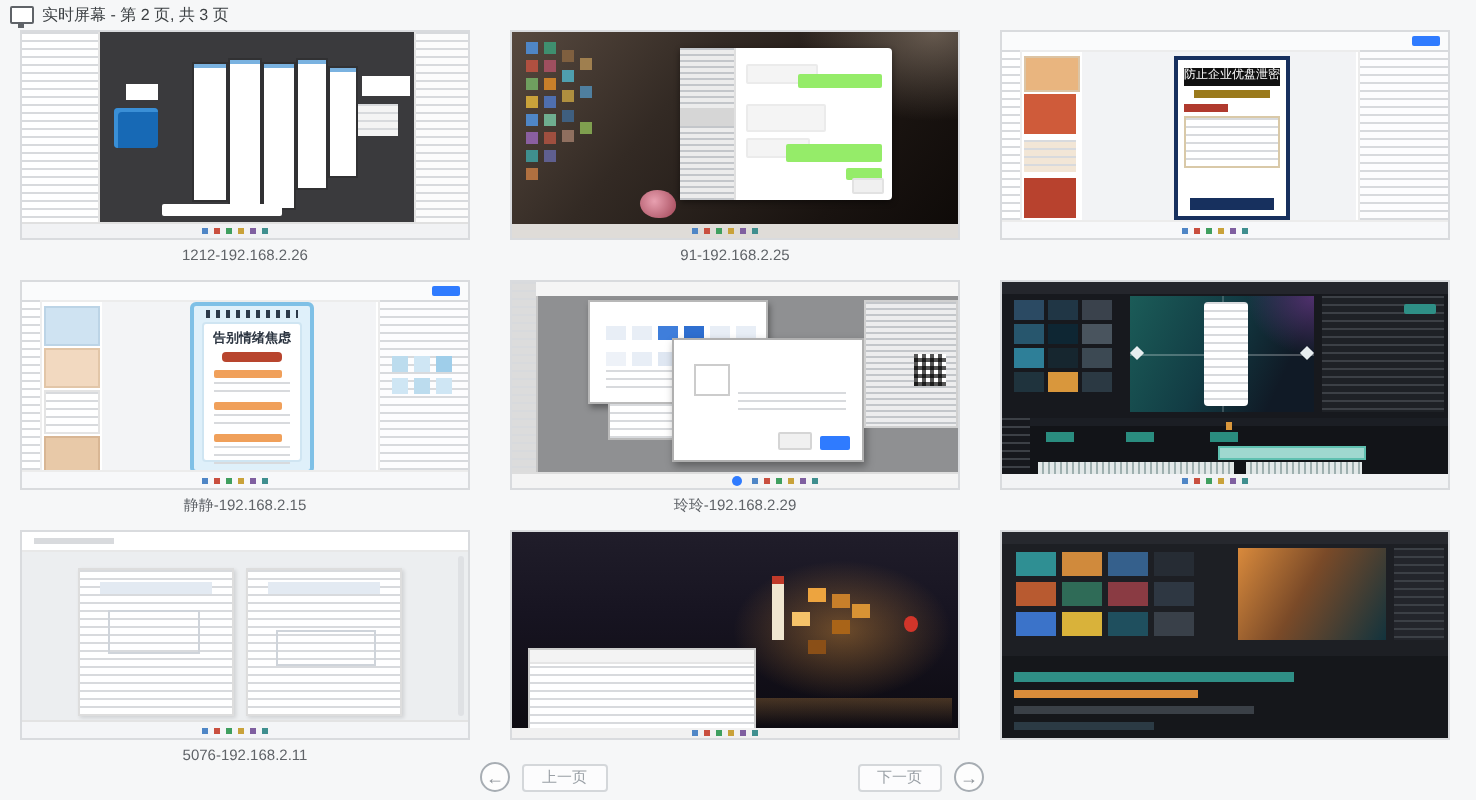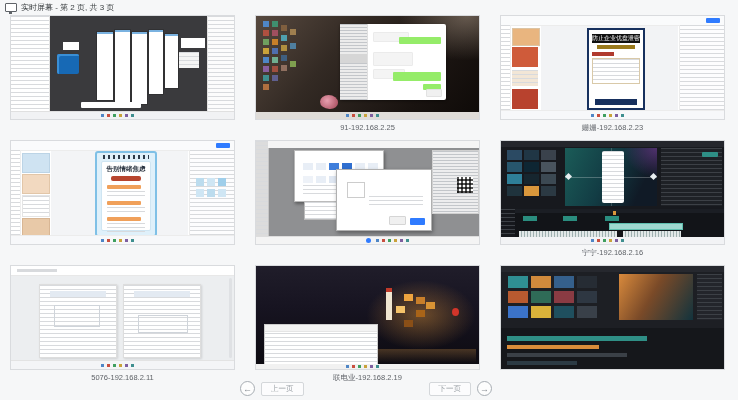--- a/index.html
+++ b/index.html
@@ -94,20 +94,21 @@
       <div class="a strip lng" style="left:138px;top:14px;width:14px;height:62px"></div>
       <div class="a strip lng" style="left:154px;top:18px;width:13px;height:52px"></div>
       <div class="a" style="left:52px;top:26px;width:16px;height:8px;background:#fff"></div>
       <div class="a" style="left:170px;top:22px;width:24px;height:10px;background:#fff"></div>
       <div class="a lng" style="left:168px;top:36px;width:20px;height:16px;background-color:#f4f4f4"></div>
       <div class="a" style="left:70px;top:86px;width:60px;height:6px;background:#fff;border-radius:1px"></div>
       <div class="a" style="left:0;right:0;bottom:0;height:7px;background:#f1f2f4;border-top:1px solid #e0e0e0">
           <span class="dots"></span>
         </div>
     </div>
+    <div class="lbl">1212-192.168.2.26</div>
   </div>
 
   <div class="cell" style="left:255px;top:15px">
     <div class="shot">
       <div class="a" style="inset:0;background:linear-gradient(130deg,#57493f 0%,#332a24 35%,#191310 75%,#0e0a08 100%)"></div>
       <div class="a" style="right:0;top:0;width:80px;height:45px;background:radial-gradient(ellipse at 85% 0%,rgba(190,170,150,.45),transparent 70%)"></div>
       <span class="t2-icons"></span>
       <div class="a" style="left:64px;bottom:10px;width:18px;height:14px;background:radial-gradient(circle at 40% 40%,#e8a0b0,#a04455);border-radius:55% 60% 50% 60%"></div>
       <div class="a" style="left:84px;top:8px;width:106px;height:76px;background:#fff;border-radius:2px;box-shadow:0 1px 3px rgba(0,0,0,.45)">
         <div class="a lnl" style="left:0;top:0;bottom:0;width:27px;background-color:#ececec;border-right:1px solid #e0e0e0"></div>
@@ -143,21 +144,20 @@
         <div style="margin:2px 8px 0;height:4px;background:#9a7a1c"></div>
         <div style="margin:3px 3px 0;width:22px;height:4px;background:#b03a2e"></div>
         <div class="lng" style="margin:2px 3px 0;height:24px;border:1px solid #d9c9a8;background-color:#fff"></div>
         <div style="position:absolute;left:6px;right:6px;bottom:3px;height:6px;background:#17305e"></div>
       </div>
       <div class="a lng" style="right:0;top:9px;bottom:8px;width:44px;background-color:#fdfdfe;border-left:1px solid #ececec"></div>
       <div class="a" style="left:0;right:0;bottom:0;height:8px;background:#f7f8fa;border-top:1px solid #ececec">
           <span class="dots"></span>
         </div>
     </div>
-    <div class="lbl">姗姗-192.168.2.23</div>
   </div>
 
   <div class="cell" style="left:10px;top:140px">
     <div class="shot">
       <div class="a" style="inset:0;background:#fff"></div>
       <div class="a" style="left:40px;right:46px;top:9px;bottom:8px;background:#f3f4f6"></div>
       <div class="a" style="left:0;right:0;top:0;height:9px;background:#fafbfc;border-bottom:1px solid #ececec"></div>
       <div class="a" style="right:4px;top:2px;width:14px;height:5px;background:#2f7bff;border-radius:1px"></div>
       <div class="a lng" style="left:0;top:9px;bottom:8px;width:9px;background-color:#fff;border-right:1px solid #eee"></div>
       <div class="a" style="left:11px;top:12px;width:26px;height:18px;background:#cfe3f2;border:1px solid #bcd4e6"></div>
@@ -177,20 +177,21 @@
           <div class="lng" style="margin:2px 5px 0;height:10px"></div>
         </div>
       </div>
       <div class="a lng" style="right:0;top:9px;bottom:8px;width:44px;background-color:#fdfdfe;border-left:1px solid #ececec">
         <span style="position:absolute;left:6px;top:28px;width:8px;height:8px;background:#bcdcee;box-shadow:11px 0 #cfe6f4,22px 0 #9fceea,0 11px #cfe6f4,11px 11px #bcdcee,22px 11px #cfe6f4"></span>
       </div>
       <div class="a" style="left:0;right:0;bottom:0;height:8px;background:#f7f8fa;border-top:1px solid #ececec">
           <span class="dots"></span>
         </div>
     </div>
+    <div class="lbl">静静-192.168.2.15</div>
   </div>
 
   <div class="cell" style="left:255px;top:140px">
     <div class="shot">
       <div class="a" style="inset:0;background:#8f9092"></div>
       <div class="a lng" style="left:0;top:0;bottom:7px;width:12px;background-color:#dcdcdc;border-right:1px solid #c5c5c5"></div>
       <div class="a" style="left:12px;right:0;top:0;height:7px;background:#f5f5f5"></div>
       <div class="a" style="left:38px;top:9px;width:88px;height:50px;background:#fff;border:1px solid #b8b8b8;box-shadow:1px 2px 3px rgba(0,0,0,.35)">
         <span class="t5-chips"></span>
         <div class="lng" style="position:absolute;left:8px;bottom:6px;right:8px;height:10px"></div>
@@ -203,20 +204,21 @@
         <div style="position:absolute;right:25px;bottom:5px;width:15px;height:7px;background:#f0f0f0;border:1px solid #d5d5d5;border-radius:1px"></div>
       </div>
       <div class="a lnl" style="left:176px;top:9px;width:47px;height:64px;background-color:#ededee;border:1px solid #d0d0d0;box-sizing:border-box">
         <div style="position:absolute;right:5px;top:26px;width:16px;height:16px;background:repeating-linear-gradient(0deg,#555 0 2px,#fff 2px 4px),repeating-linear-gradient(90deg,#555 0 2px,#fff 2px 4px);background-blend-mode:multiply"></div>
       </div>
       <div class="a" style="left:0;right:0;bottom:0;height:7px;background:#f4f4f4;border-top:1px solid #ddd">
         <span style="position:absolute;left:110px;top:1px;width:5px;height:5px;border-radius:50%;background:#2f7bff"></span>
         <span class="dots" style="left:120px"></span>
       </div>
     </div>
+    <div class="lbl">玲玲-192.168.2.29</div>
   </div>
 
   <div class="cell" style="left:500px;top:140px">
     <div class="shot">
       <div class="a" style="inset:0;background:#17191e"></div>
       <div class="a" style="left:0;right:0;top:0;height:6px;background:#24262c"></div>
       <span class="t6-media"></span>
       <div class="a" style="left:64px;top:7px;width:92px;height:58px;background:linear-gradient(115deg,#1b5c58 0%,#123c44 45%,#101a26 80%)">
         <div style="position:absolute;right:0;top:0;width:34px;height:30px;background:radial-gradient(ellipse at 100% 0%,rgba(92,52,122,.85),transparent 70%)"></div>
         <div style="position:absolute;left:0;right:0;top:50%;height:1px;background:rgba(255,255,255,.25)"></div>
@@ -234,21 +236,20 @@
         <span style="position:absolute;left:22px;top:7px;width:14px;height:5px;background:#2a8d7f;box-shadow:40px 0 #2a8d7f,82px 0 #2a8d7f"></span>
         <div style="position:absolute;left:108px;top:14px;width:72px;height:5px;background:#9fd8cf;border:1px solid #5fc0b0"></div>
         <div style="position:absolute;left:18px;top:22px;width:98px;height:6px;background:repeating-linear-gradient(90deg,#e2e8e8 0 2px,#9fb0b0 2px 3px)"></div>
         <div style="position:absolute;left:122px;top:22px;width:58px;height:6px;background:repeating-linear-gradient(90deg,#e2e8e8 0 2px,#9fb0b0 2px 3px)"></div>
         <span style="position:absolute;left:112px;top:2px;width:3px;height:4px;background:#d9973c"></span>
       </div>
       <div class="a" style="left:0;right:0;bottom:0;height:7px;background:#f2f3f5">
           <span class="dots"></span>
         </div>
     </div>
-    <div class="lbl">宁宁-192.168.2.16</div>
   </div>
 
   <div class="cell" style="left:10px;top:265px">
     <div class="shot">
       <div class="a" style="inset:0;background:#eceef0"></div>
       <div class="a" style="left:0;right:0;top:0;height:9px;background:#fff;border-bottom:1px solid #e8e8e8">
         <span style="position:absolute;left:6px;top:3px;width:40px;height:3px;background:#d8dadd"></span>
       </div>
       <div class="a lng" style="left:28px;top:18px;width:76px;height:72px;background-color:#fff;border:1px solid #ddd;box-shadow:1px 1px 2px rgba(0,0,0,.12)">
         <div style="position:absolute;left:10px;top:6px;right:10px;height:6px;background:#e3eaf2"></div>
@@ -274,21 +275,20 @@
       <div class="a" style="left:130px;top:22px;width:6px;height:28px;background:#f0e6d0;border-top:4px solid #c03a2a"></div>
       <div class="a" style="left:196px;top:42px;width:7px;height:8px;background:#d2352a;border-radius:50%"></div>
       <div class="a" style="left:120px;bottom:6px;width:100px;height:14px;background:linear-gradient(180deg,rgba(240,170,80,.25),transparent)"></div>
       <div class="a lng" style="left:8px;top:58px;width:112px;height:40px;background-color:#fff;border:1px solid #ccc">
         <div style="position:absolute;left:0;right:0;top:0;height:6px;background:#f3f3f3;border-bottom:1px solid #e5e5e5"></div>
       </div>
       <div class="a" style="left:0;right:0;bottom:0;height:5px;background:#f1f1f1">
           <span class="dots" style="bottom:1px"></span>
         </div>
     </div>
-    <div class="lbl">联电业-192.168.2.19</div>
   </div>
 
   <div class="cell" style="left:500px;top:265px">
     <div class="shot">
       <div class="a" style="inset:0;background:#1d1f24"></div>
       <div class="a" style="left:0;right:0;top:0;height:6px;background:#26282e"></div>
       <span class="t9-media"></span>
       <div class="a" style="left:118px;top:8px;width:74px;height:46px;background:linear-gradient(120deg,#d98a3c 0%,#7a4a28 45%,#12333d 100%)"></div>
       <div class="a lnd" style="left:196px;top:8px;right:2px;height:46px;background-color:#23252b"></div>
       <div class="a" style="left:0;right:0;top:62px;bottom:0;background:#15171b">

